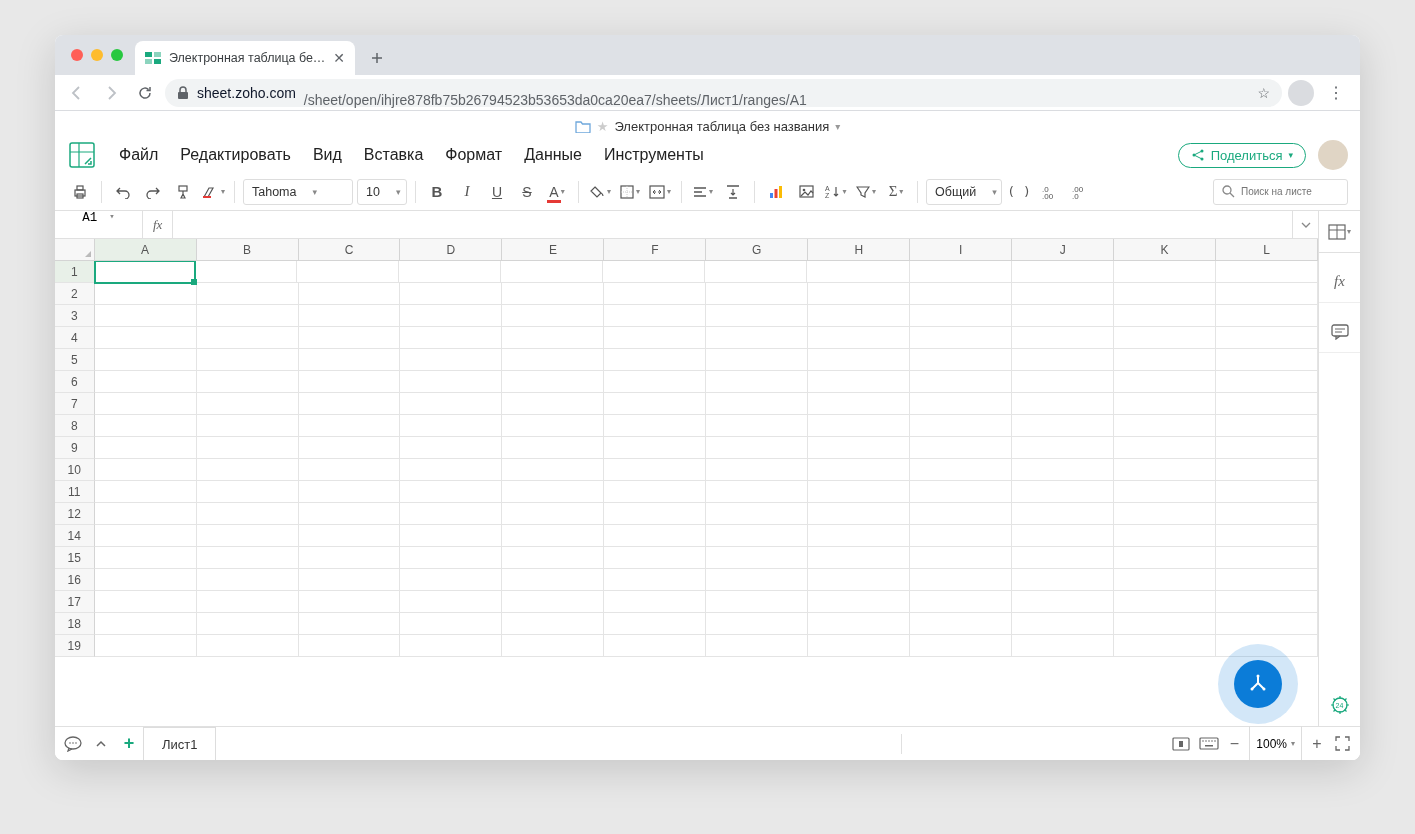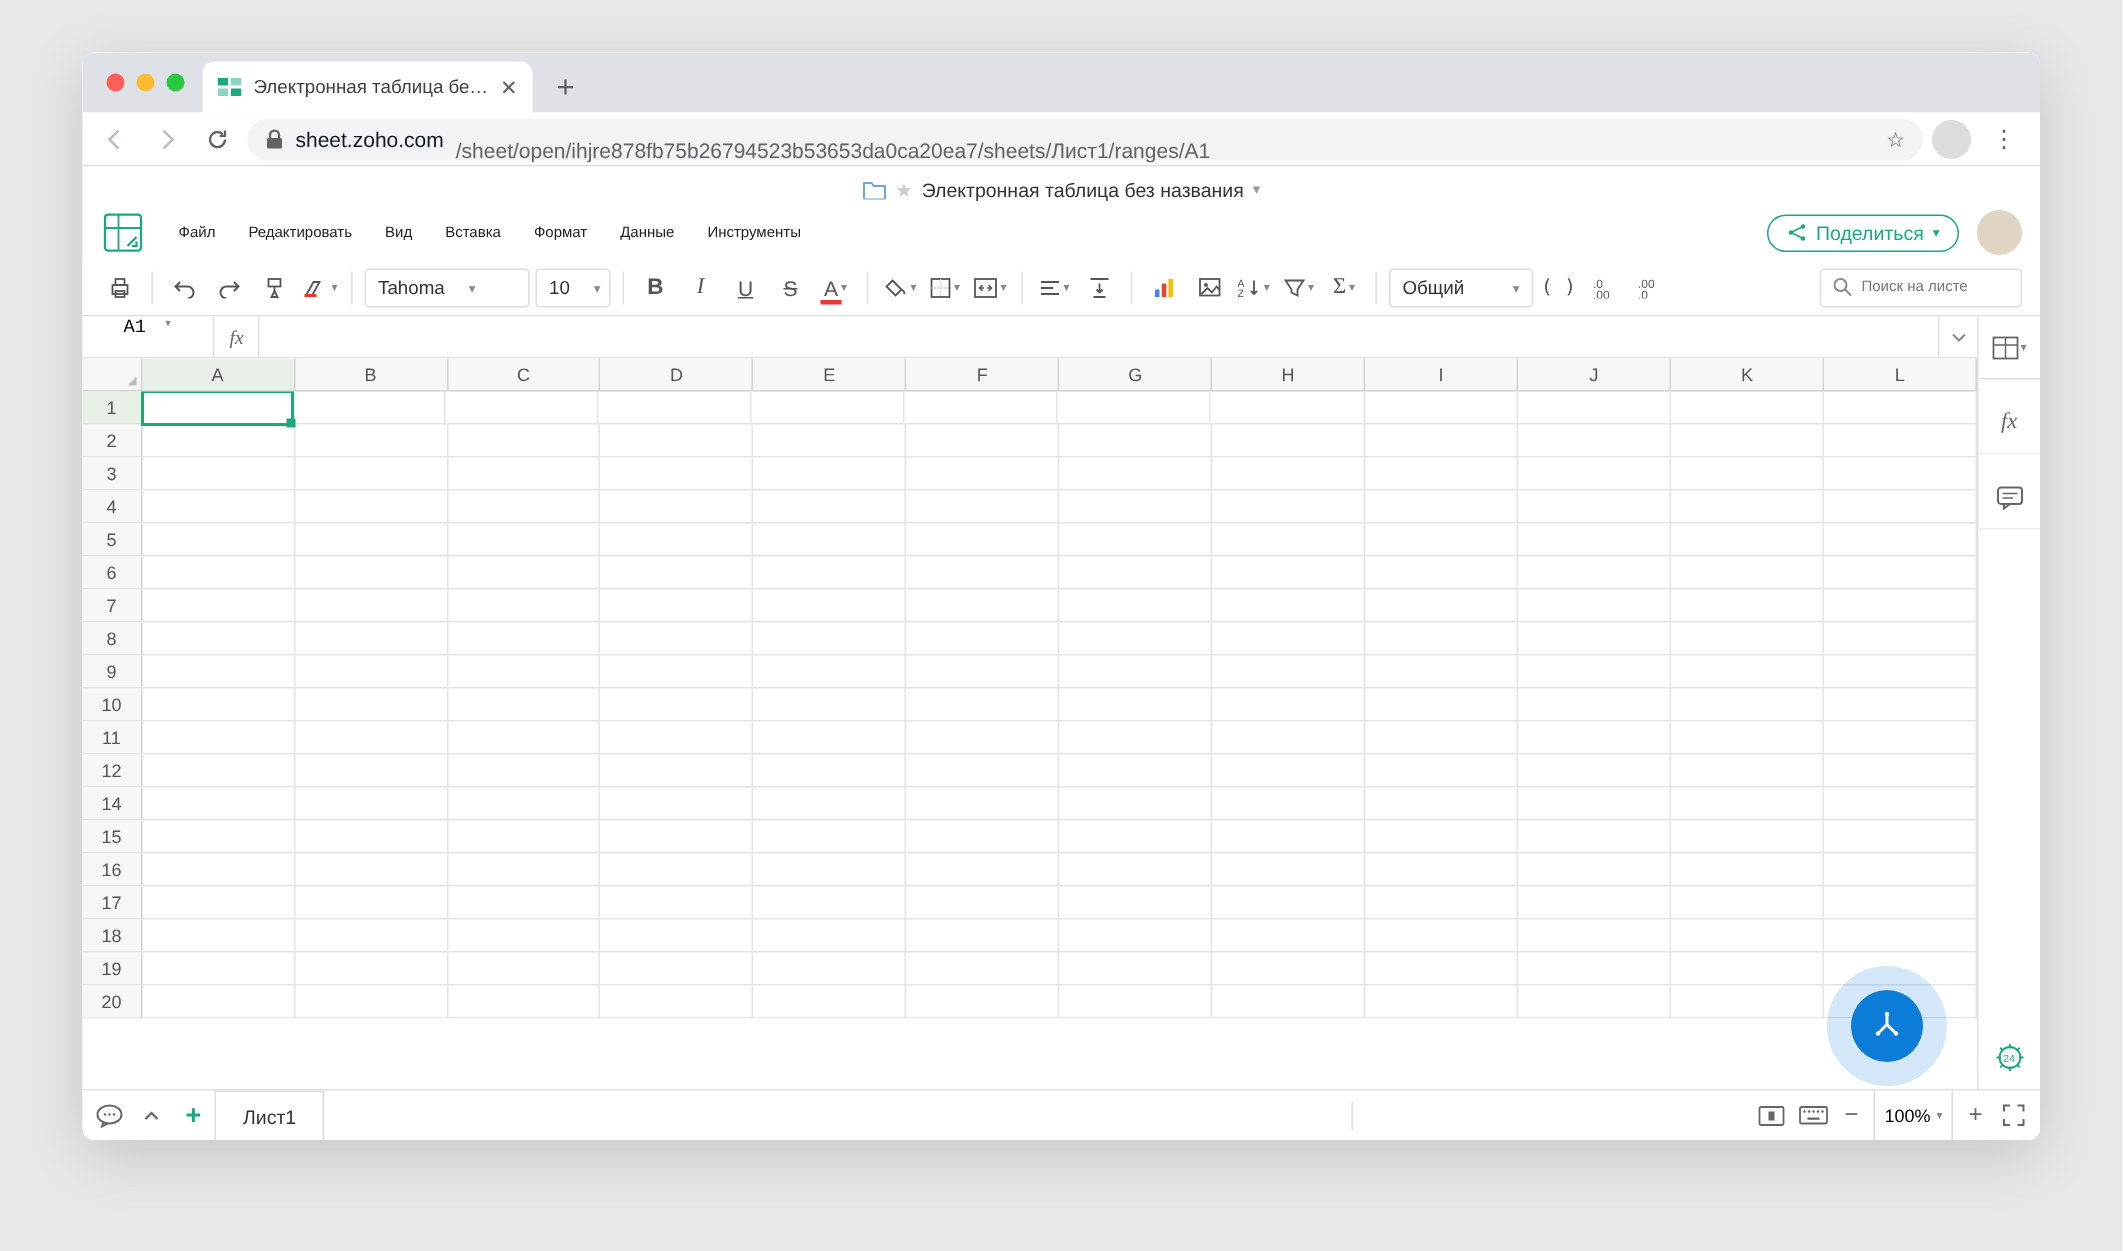--- a/index.html
+++ b/index.html
@@ -33,34 +33,34 @@
 
 .app { flex: 1; display: flex; flex-direction: column; background: #fff; min-height: 0; }
 .titlebar { display: flex; align-items: center; padding: 4px 12px 0 12px; height: 26px; }
 .titlebar .center { margin: 0 auto; display: flex; align-items: center; gap: 6px; font-size: 13px; color: #333; }
 .titlebar .folder-icon { color: #6fa8dc; }
 .titlebar .star-icon { color: #ccc; }
 .titlebar .caret { color: #999; font-size: 10px; }
 
 .menubar { display: flex; align-items: center; padding: 0 12px; height: 36px; gap: 2px; }
 .app-logo { width: 30px; height: 30px; margin-right: 10px; }
-.menubar .mitem { padding: 4px 10px; font-size: 10px; color: #222; cursor: pointer; border-radius: 3px; }
+.menubar .mitem { padding: 4px 10px; font-size: 16px; color: #222; cursor: pointer; border-radius: 3px; }
 .menubar .right { margin-left: auto; display: flex; align-items: center; gap: 12px; }
 .share-btn { border: 1px solid #1aa97e; color: #1aa97e; background: #fff; border-radius: 14px; padding: 4px 12px; font-size: 13px; display: flex; align-items: center; gap: 6px; cursor: pointer; }
 .user-avatar { width: 30px; height: 30px; border-radius: 50%; background: #e0d5c5; }
 
 .toolbar { display: flex; align-items: center; padding: 4px 12px; height: 38px; gap: 4px; border-bottom: 1px solid #e0e0e0; background: #fff; }
 .tbtn { min-width: 26px; height: 26px; display: flex; align-items: center; justify-content: center; color: #555; border-radius: 3px; cursor: pointer; position: relative; }
 .tbtn .dd { font-size: 8px; color: #888; margin-left: 2px; }
 .sep { width: 1px; height: 22px; background: #e0e0e0; margin: 0 4px; }
 .combo { border: 1px solid #ddd; border-radius: 3px; height: 26px; display: flex; align-items: center; padding: 0 8px; font-size: 12.5px; color: #333; gap: 16px; cursor: pointer; }
 .combo .dd { font-size: 9px; color: #888; }
 .combo.font { width: 110px; }
 .combo.size { width: 50px; justify-content: space-between; }
-.combo.numfmt { width: 96px; justify-content: space-between; }
+.combo.numfmt { width: 76px; justify-content: space-between; }
 .toolbar .bold { font-weight: bold; font-size: 15px; }
 .toolbar .italic { font-style: italic; font-family: Georgia, serif; font-size: 15px; }
 .toolbar .underline { text-decoration: underline; font-size: 14px; }
 .toolbar .strike { text-decoration: line-through; font-size: 14px; }
 .color-A { position: relative; font-size: 14px; font-weight: 500; }
 .color-A::after { content: ''; position: absolute; left: -2px; right: -2px; bottom: -3px; height: 3px; background: #e53935; }
 .searchbox { border: 1px solid #ddd; border-radius: 3px; height: 26px; display: flex; align-items: center; padding: 0 8px; gap: 6px; margin-left: auto; width: 135px; }
 .searchbox input { border: none; outline: none; font-size: 10px; flex: 1; background: transparent; color: #333; }
 .searchbox .sicon { color: #888; }
 .parens { font-size: 13px; color: #555; font-family: monospace; }
@@ -651,35 +651,20 @@
                 <div class="cell"></div>
                 <div class="cell"></div>
                 <div class="cell"></div>
                 <div class="cell"></div>
                 <div class="cell"></div>
                 <div class="cell"></div>
                 <div class="cell"></div>
               </div>
               <div class="row">
                 <div class="rowh">19</div>
-                <div class="cell"></div>
-                <div class="cell"></div>
-                <div class="cell"></div>
-                <div class="cell"></div>
-                <div class="cell"></div>
-                <div class="cell"></div>
-                <div class="cell"></div>
-                <div class="cell"></div>
-                <div class="cell"></div>
-                <div class="cell"></div>
-                <div class="cell"></div>
-                <div class="cell"></div>
-              </div>
-              <div class="row">
-                <div class="rowh">20</div>
                 <div class="cell"></div>
                 <div class="cell"></div>
                 <div class="cell"></div>
                 <div class="cell"></div>
                 <div class="cell"></div>
                 <div class="cell"></div>
                 <div class="cell"></div>
                 <div class="cell"></div>
                 <div class="cell"></div>
                 <div class="cell"></div>

